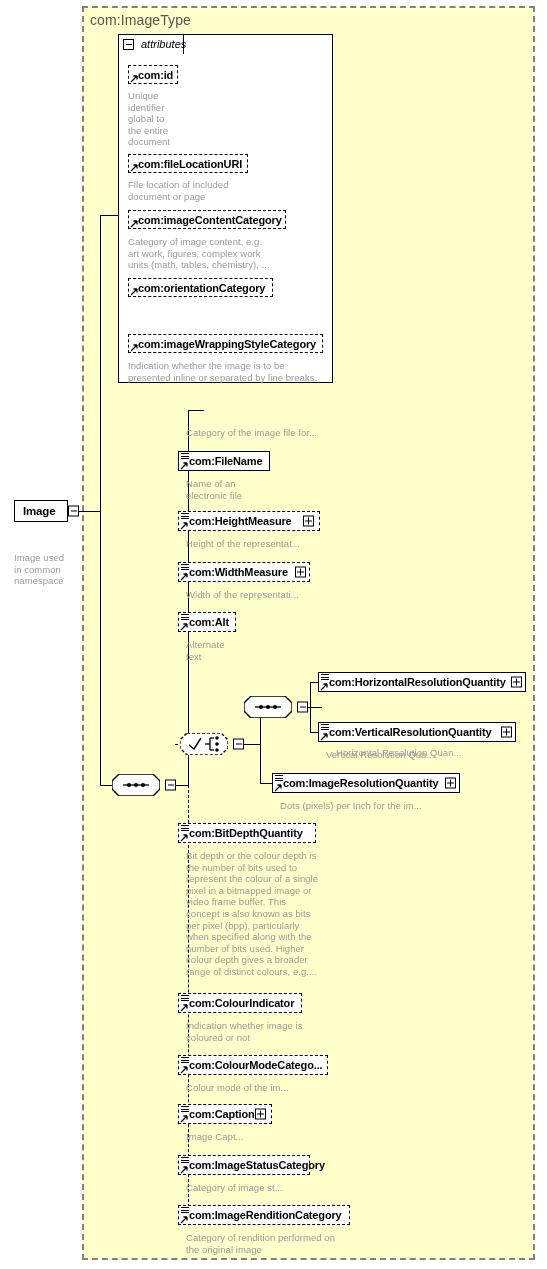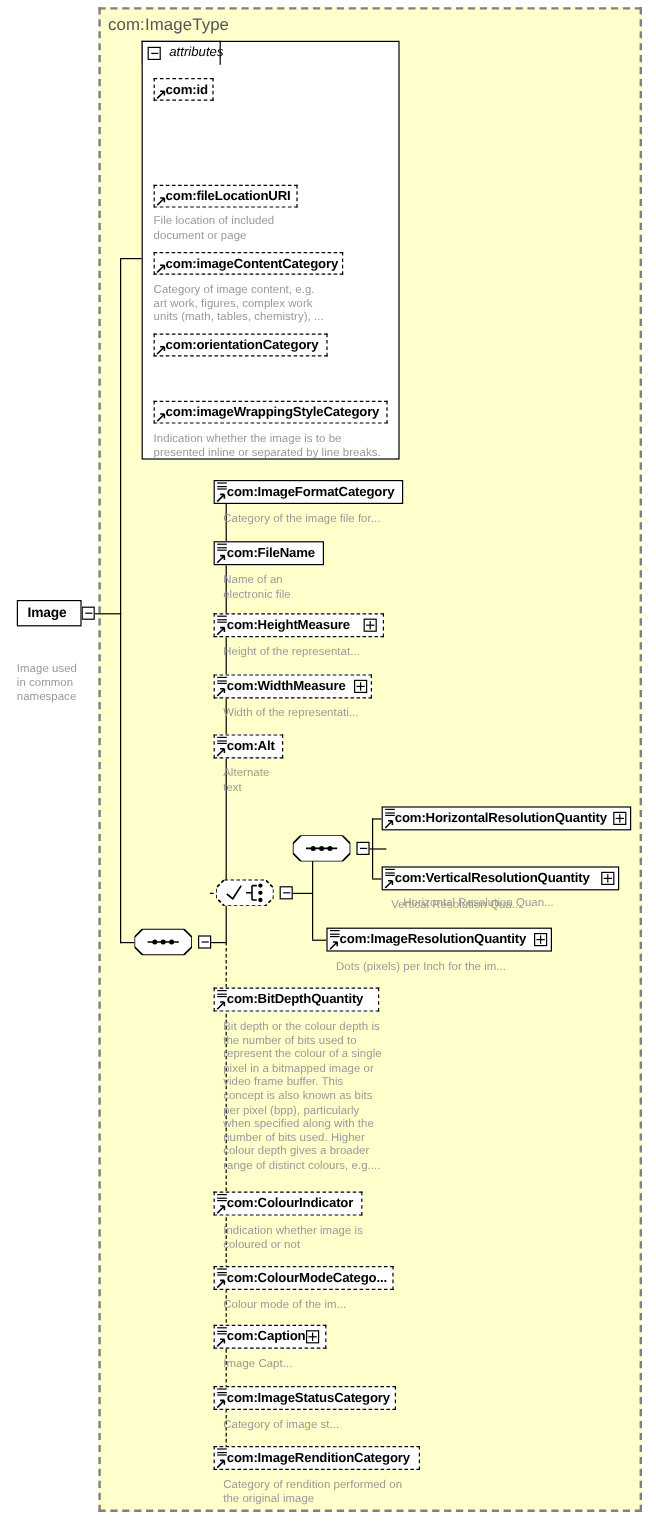--- a/index.html
+++ b/index.html
@@ -133,20 +133,25 @@
   <div class="node dashed attr" style="left:128px;top:65px;width:50px;height:19px;">
     <span class="shadow"></span>
     <span class="nbox"></span>
     <span class="ar-ic">
       <svg width="9" height="9" viewBox="0 0 9 9">
           <path d="M1 8 L7 2 M7 2 L3.4 2 M7 2 L7 5.6" stroke="#000" stroke-width="1.3" fill="none"></path>
         </svg>
     </span>
     <span class="nlabel">com:id</span>
   </div>
+  <div class="desc" style="left:128px;top:90px;width:80px;">Unique
+identifier
+global to
+the entire
+document</div>
 
   <div class="node dashed attr" style="left:128px;top:154px;width:120px;height:19px;text-decoration:underline;">
     <span class="shadow"></span>
     <span class="nbox"></span>
     <span class="ar-ic">
       <svg width="9" height="9" viewBox="0 0 9 9">
           <path d="M1 8 L7 2 M7 2 L3.4 2 M7 2 L7 5.6" stroke="#000" stroke-width="1.3" fill="none"></path>
         </svg>
     </span>
     <span class="nlabel">com:fileLocationURI</span>
@@ -224,35 +229,20 @@
   <div class="dln h" style="left:188px;top:572px;width:16px;"></div>
   <div class="dln h" style="left:188px;top:622px;width:16px;"></div>
   <div class="dln h" style="left:175px;top:744px;width:14px;"></div>
   <div class="dln h" style="left:188px;top:833px;width:16px;"></div>
   <div class="dln h" style="left:188px;top:1003px;width:16px;"></div>
   <div class="dln h" style="left:188px;top:1065px;width:16px;"></div>
   <div class="dln h" style="left:188px;top:1114px;width:16px;"></div>
   <div class="dln h" style="left:188px;top:1165px;width:16px;"></div>
   <div class="dln h" style="left:188px;top:1215px;width:16px;"></div>
 
-  <div class="node solid" style="left:178px;top:400px;width:158px;height:20px;">
-    <span class="shadow"></span>
-      <span class="nbox"></span>
-    <span class="el-ic">
-        <i></i>
-        <i></i>
-        <i></i>
-      </span>
-    <span class="ar-ic">
-      <svg width="9" height="9" viewBox="0 0 9 9">
-          <path d="M1 8 L7 2 M7 2 L3.4 2 M7 2 L7 5.6" stroke="#000" stroke-width="1.3" fill="none"></path>
-        </svg>
-    </span>
-    <span class="nlabel">com:ImageFormatCategory</span>
-  </div>
   <div class="desc" style="left:186px;top:427px;width:240px;">Category of the image file for...</div>
 
   <div class="node solid" style="left:178px;top:451px;width:92px;height:20px;">
     <span class="shadow"></span>
       <span class="nbox"></span>
     <span class="el-ic">
         <i></i>
         <i></i>
         <i></i>
       </span>
@@ -484,21 +474,21 @@
     <span class="ar-ic">
       <svg width="9" height="9" viewBox="0 0 9 9">
           <path d="M1 8 L7 2 M7 2 L3.4 2 M7 2 L7 5.6" stroke="#000" stroke-width="1.3" fill="none"></path>
         </svg>
     </span>
     <span class="nlabel">com:Caption</span>
     <span class="plus-sq" style="right:6px;"></span>
   </div>
   <div class="desc" style="left:186px;top:1131px;width:150px;">Image Capt...</div>
 
-  <div class="node dashed" style="left:178px;top:1155px;width:152px;height:20px;">
+  <div class="node dashed" style="left:178px;top:1155px;width:132px;height:20px;">
     <span class="shadow"></span>
       <span class="nbox"></span>
     <span class="el-ic">
         <i></i>
         <i></i>
         <i></i>
       </span>
     <span class="ar-ic">
       <svg width="9" height="9" viewBox="0 0 9 9">
           <path d="M1 8 L7 2 M7 2 L3.4 2 M7 2 L7 5.6" stroke="#000" stroke-width="1.3" fill="none"></path>

